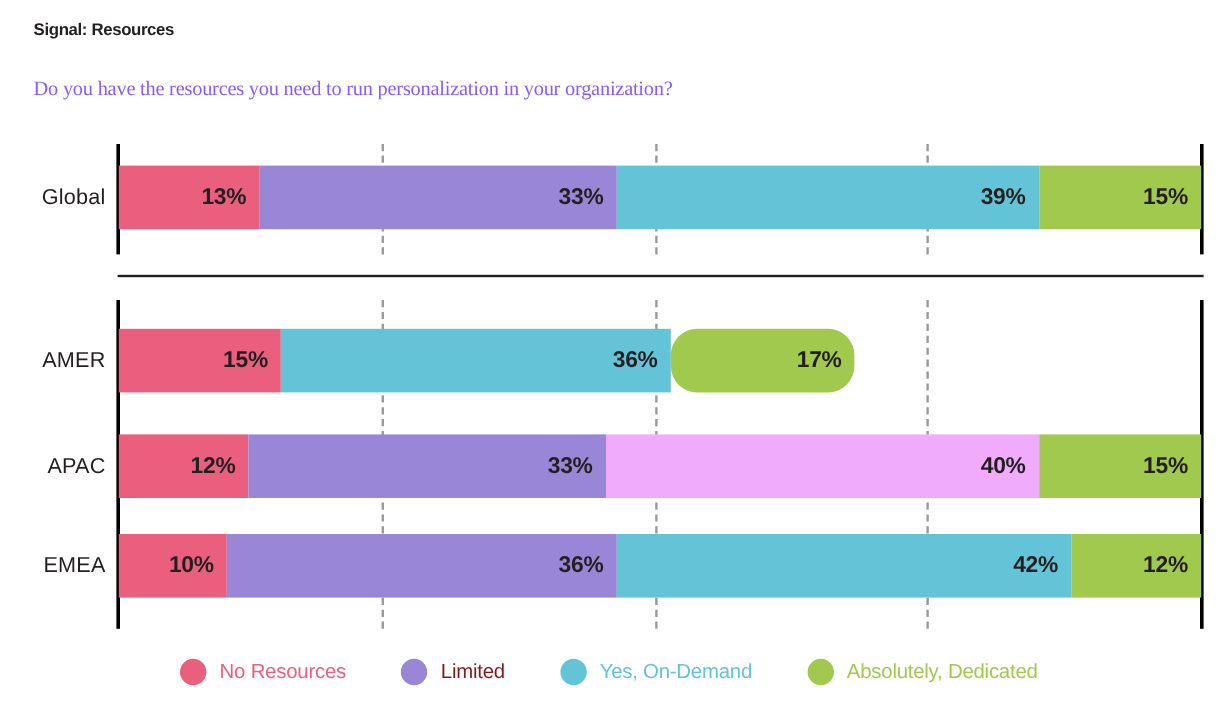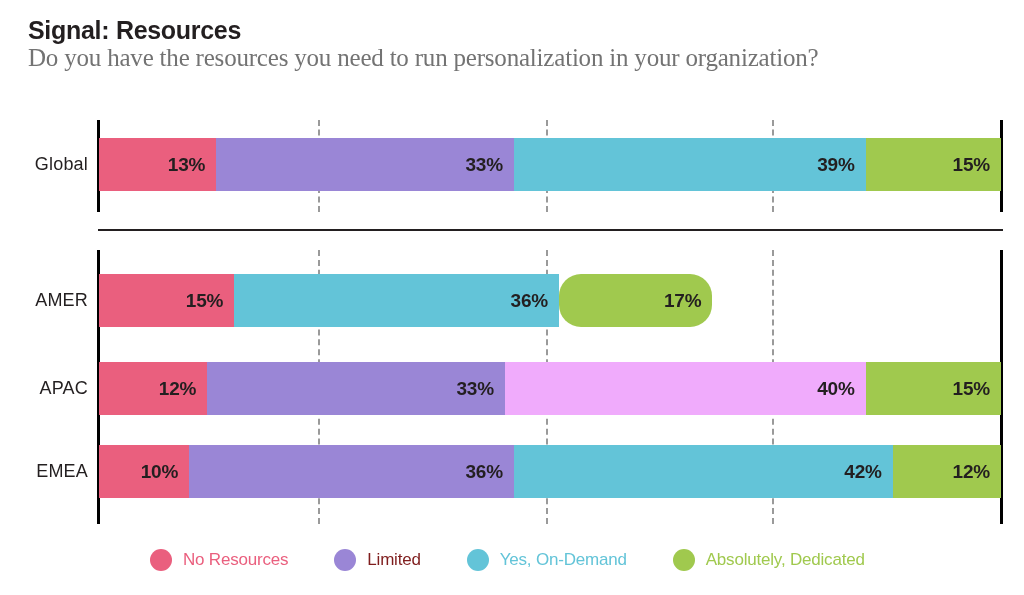--- a/index.html
+++ b/index.html
@@ -13,34 +13,34 @@
     position: relative;
     font-family: "Liberation Sans", sans-serif;
     overflow: hidden;
   }
 
   
   #chart-title {
     position: absolute;
     left: 28px;
     top: 16px;
-    font-size: 25px;
+    font-size: 14px;
     font-weight: bold;
     color: #231f20;
     letter-spacing: -0.3px;
     white-space: nowrap;
   }
   #chart-subtitle {
     position: absolute;
     left: 28px;
-    top: 44px;
+    top: 64px;
     font-family: "Liberation Serif", serif;
-    font-size: 25px;
+    font-size: 17px;
     font-weight: normal;
-    color: #737373;
+    color: #8b5cf6;
     letter-spacing: -0.2px;
     white-space: nowrap;
   }
 
   
   #plot-area {
     position: absolute;
     left: 0;
     top: 0;
     width: 1024px;

